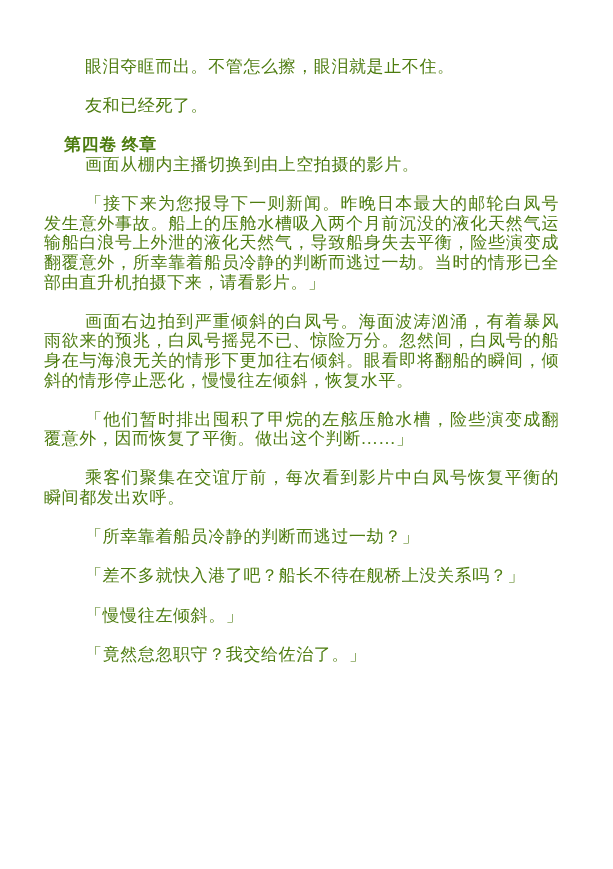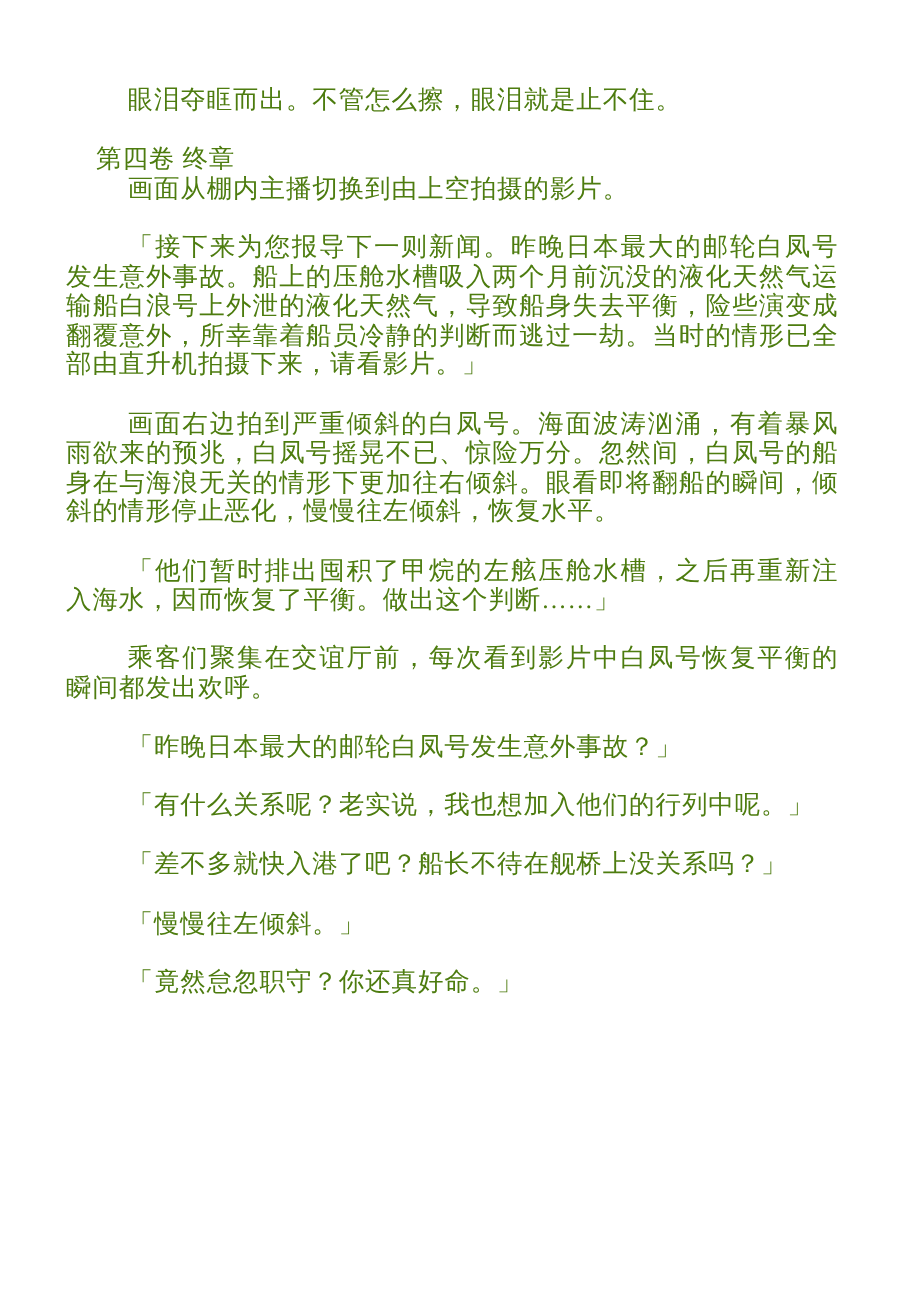--- a/index.html
+++ b/index.html
@@ -27,34 +27,34 @@
   }
   .para {
     margin: 0 0 19.6px 0;
     text-indent: 41px;
     text-align: justify;
   }
   .chapter-heading {
     margin: 0;
     padding: 0;
     font-size: inherit;
-    font-weight: normal;
+    font-weight: bold;
     line-height: inherit;
     text-indent: 20px;
   }
 </style>
 </head>
 <body>
 
 <div class="doc-page">
   <p class="para">眼泪夺眶而出。不管怎么擦，眼泪就是止不住。</p>
+  <p class="para">友和已经死了。</p>
   <h2 class="chapter-heading">第四卷 终章</h2>
   <p class="para">画面从棚内主播切换到由上空拍摄的影片。</p>
   <p class="para">「接下来为您报导下一则新闻。昨晚日本最大的邮轮白凤号发生意外事故。船上的压舱水槽吸入两个月前沉没的液化天然气运输船白浪号上外泄的液化天然气，导致船身失去平衡，险些演变成翻覆意外，所幸靠着船员冷静的判断而逃过一劫。当时的情形已全部由直升机拍摄下来，请看影片。」</p>
   <p class="para">画面右边拍到严重倾斜的白凤号。海面波涛汹涌，有着暴风雨欲来的预兆，白凤号摇晃不已、惊险万分。忽然间，白凤号的船身在与海浪无关的情形下更加往右倾斜。眼看即将翻船的瞬间，倾斜的情形停止恶化，慢慢往左倾斜，恢复水平。</p>
-  <p class="para">「他们暂时排出囤积了甲烷的左舷压舱水槽，之后再重新注入海水，因而恢复了平衡。做出这个判断……」</p>
+  <p class="para">「他们暂时排出囤积了甲烷的左舷压舱水槽，险些演变成翻覆意外，因而恢复了平衡。做出这个判断……」</p>
   <p class="para">乘客们聚集在交谊厅前，每次看到影片中白凤号恢复平衡的瞬间都发出欢呼。</p>
-  <p class="para">「昨晚日本最大的邮轮白凤号发生意外事故？」</p>
-  <p class="para">「有什么关系呢？老实说，我也想加入他们的行列中呢。」</p>
+  <p class="para">「所幸靠着船员冷静的判断而逃过一劫？」</p>
   <p class="para">「差不多就快入港了吧？船长不待在舰桥上没关系吗？」</p>
   <p class="para">「慢慢往左倾斜。」</p>
-  <p class="para">「竟然怠忽职守？你还真好命。」</p>
+  <p class="para">「竟然怠忽职守？我交给佐治了。」</p>
 </div>
 
 </body></html>

